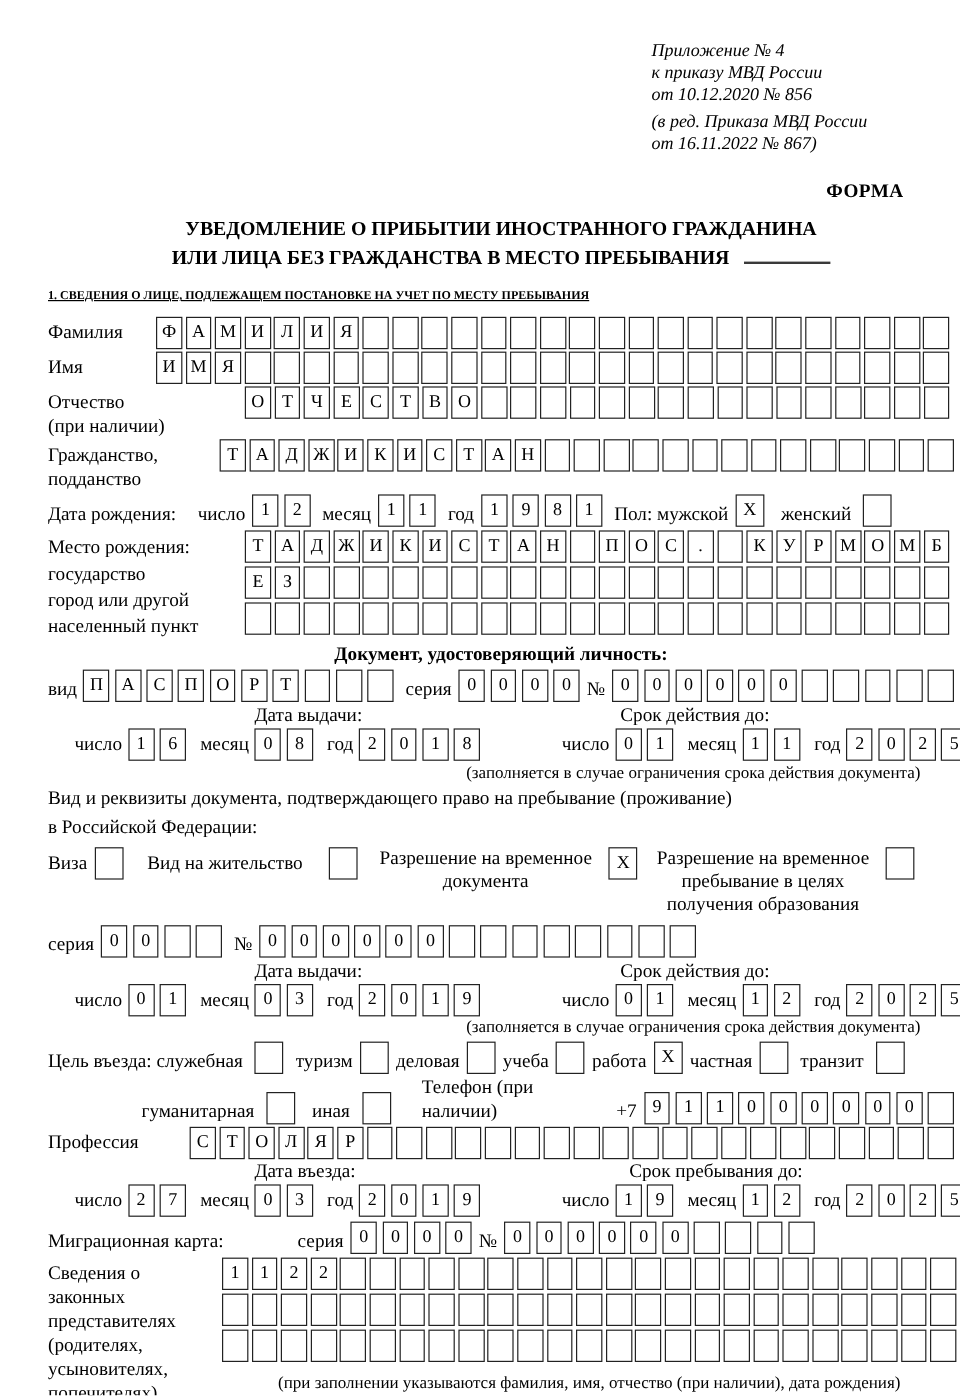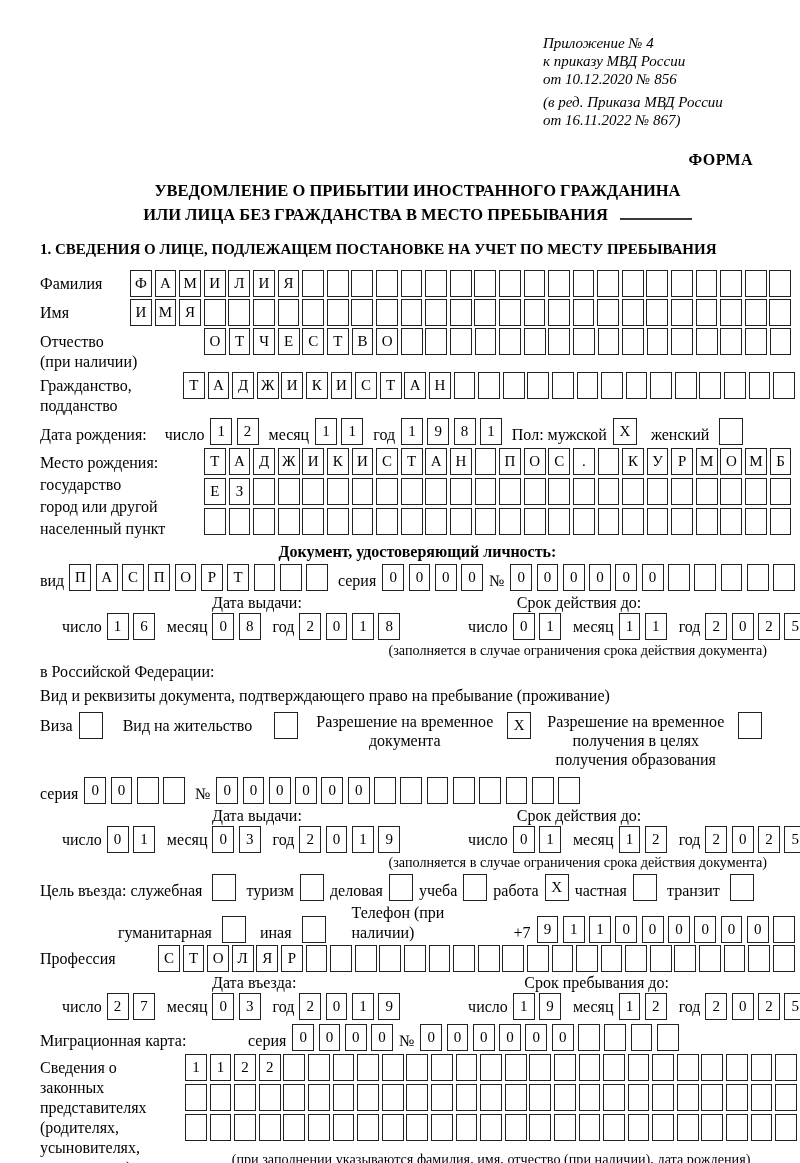--- a/index.html
+++ b/index.html
@@ -7,21 +7,21 @@
     width:800px; height:1163px; box-sizing:border-box;
     padding:34px 5px 0 40px; overflow:hidden; position:relative;
     background:#ffffff; color:#000;
     font-family:"Liberation Serif", "DejaVu Serif", serif;
   }
   .right-head { width:210px; margin:0 42px 0 auto; font-size:15px; line-height:18px;font-style:italic; }
   .right-head .sub { margin-top:5px; }
   .forma { text-align:right; margin:22px 42px 0 0; font-weight:700; font-size:16px; letter-spacing:.4px; }
   .title { text-align:center; font-weight:700; font-size:16.5px; line-height:24px; margin-top:10px; }
   .blank-line { display:inline-block; width:72px; height:4px; border-bottom:2px solid #3a3a3a; margin-left:12px; }
-  .sec-head { font-weight:700; font-size:15px; margin-top:14px; white-space:nowrap; }
+  .sec-head { font-weight:700; font-size:10px; margin-top:14px; white-space:nowrap;text-decoration:underline; }
 
   .frow { display:flex; align-items:flex-start; }
   .crow { display:flex; align-items:flex-end; }
   .lbl { font-size:16px; line-height:20px; }
   .lblcol { flex:none; font-size:16px; line-height:20px; padding-top:4px; }
   .cells { display:flex; flex:none; gap:2.8px; }
   .cells.date { gap:4.5px; }
   .cell {
     flex:none; width:21.8px; height:27px; box-sizing:border-box;
     border:1.6px solid #222; background:#fff;
@@ -395,36 +395,36 @@
       <div class="cells date">
           <span class="cell">2</span>
           <span class="cell">0</span>
           <span class="cell">2</span>
           <span class="cell">5</span>
         </div>
     </div>
   </div>
   <div class="note mt2">(заполняется в случае ограничения срока действия документа)</div>
 
+  <div class="plain mt4">Вид и реквизиты документа, подтверждающего право на пребывание (проживание)</div>
   <div class="plain mt4">в Российской Федерации:</div>
-  <div class="plain mt4">Вид и реквизиты документа, подтверждающего право на пребывание (проживание)</div>
 
   <div class="frow mt6">
     <span class="lbl" style="padding-top:4px">Виза</span>
     <span class="cb ml6"></span>
     <span class="lbl" style="padding-top:4px; margin-left:20px">Вид на жительство</span>
     <span class="cb" style="margin-left:22px"></span>
     <div class="stack" style="margin-left:18px">
       <span>Разрешение на временное</span>
       <span>документа</span>
     </div>
     <span class="cb" style="margin-left:14px">X</span>
     <div class="stack" style="margin-left:16px">
       <span>Разрешение на временное</span>
-      <span>получения в целях</span>
+      <span>пребывание в целях</span>
       <span>получения образования</span>
     </div>
     <span class="cb" style="margin-left:14px"></span>
   </div>
 
   <div class="crow mt8">
     <span class="lbl">серия</span>
     <div class="cells date ml6">
         <span class="cell">0</span>
         <span class="cell">0</span>

